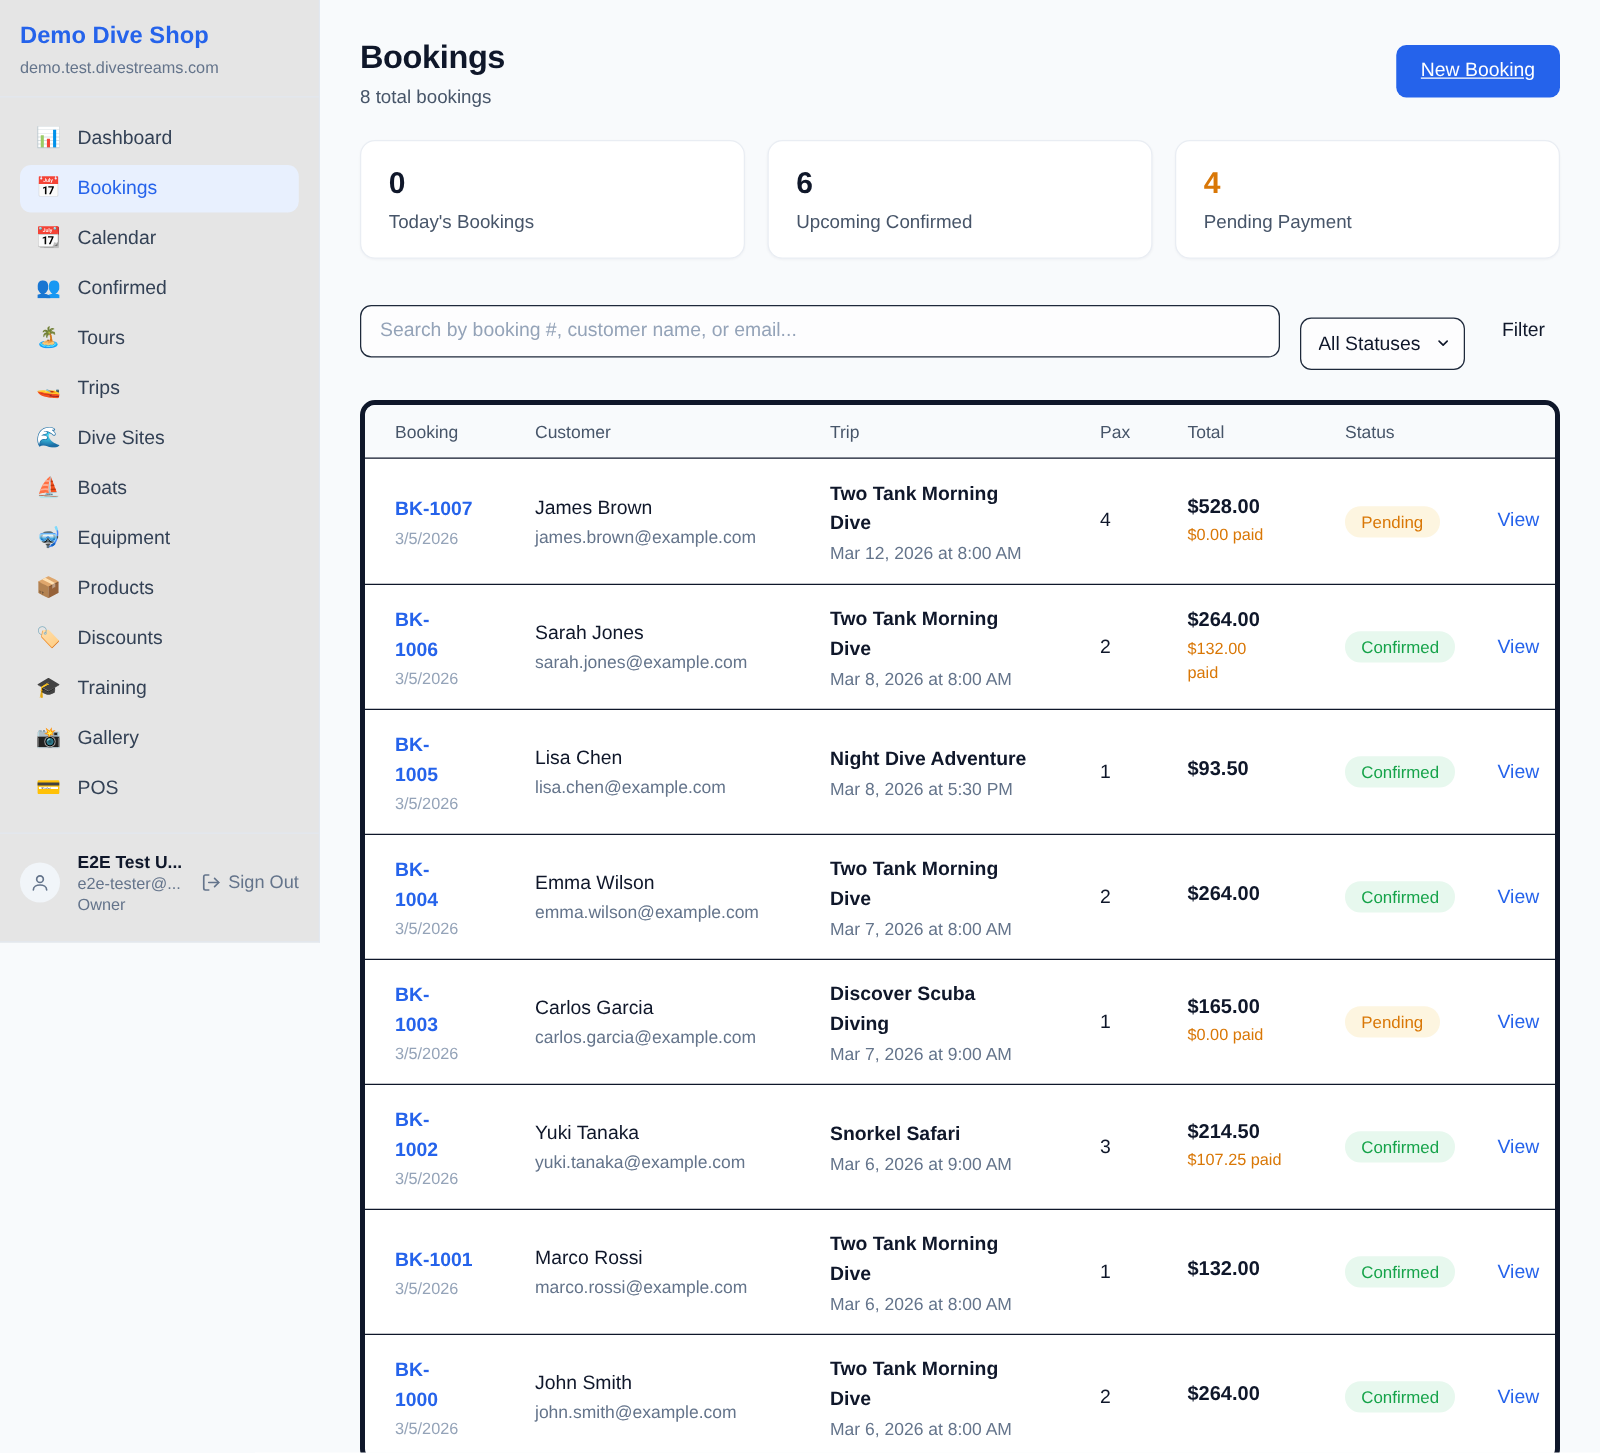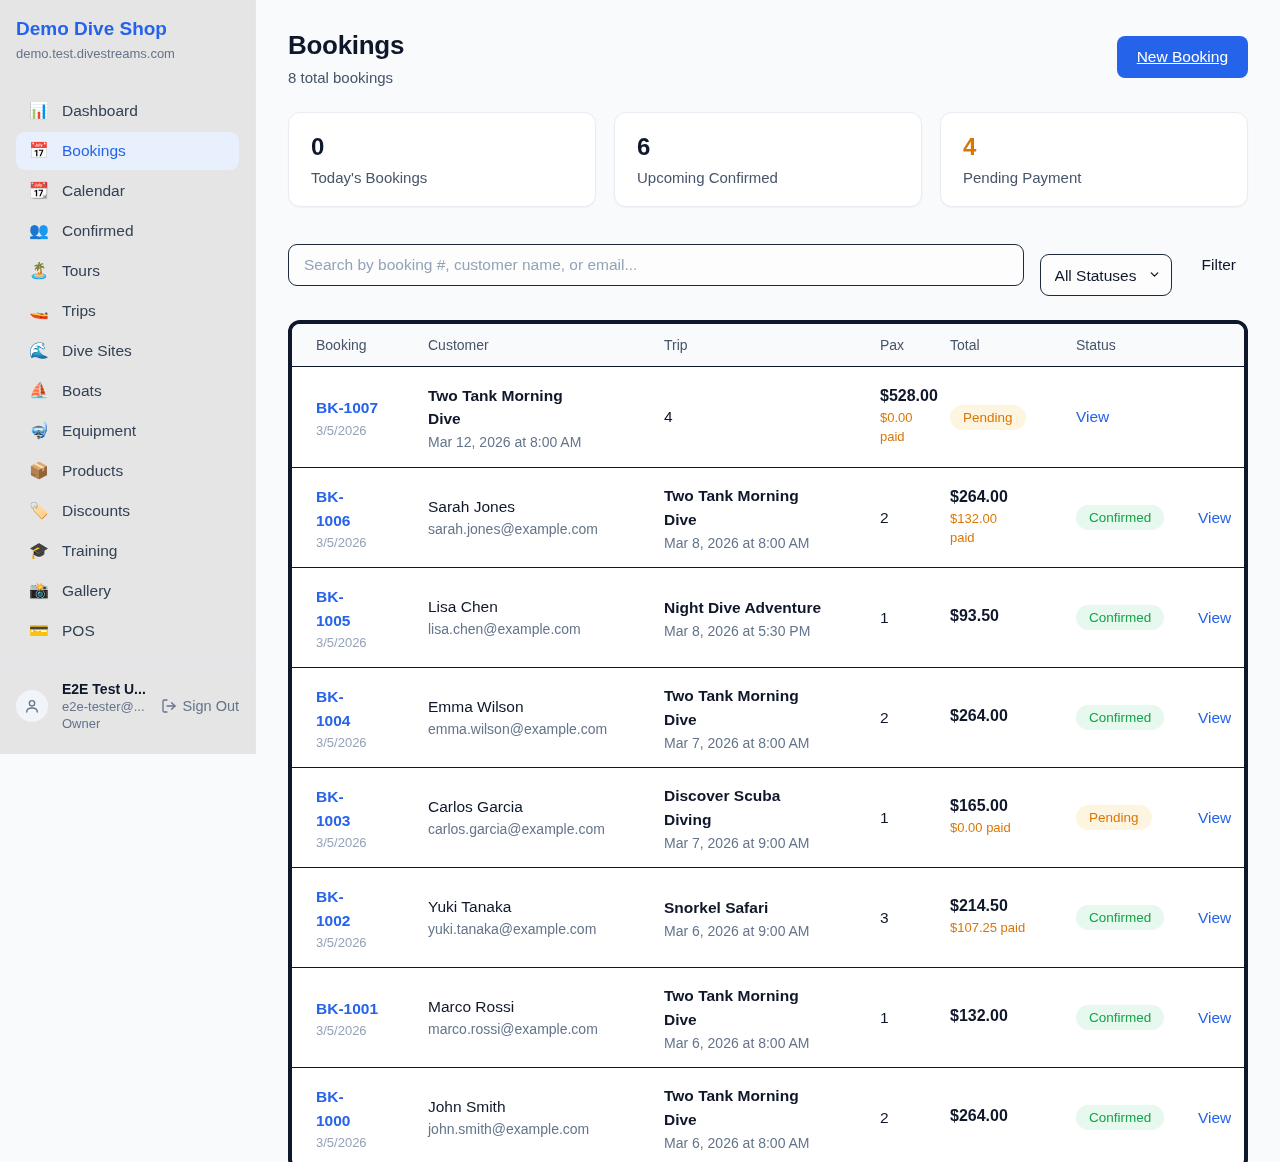--- a/index.html
+++ b/index.html
@@ -293,20 +293,24 @@
         <div class="cell"></div>
       </div>
       <div>
 
           <div class="trow">
             <div class="cell">
               <a class="booking-id">BK-1007</a>
               <div class="booking-date">3/5/2026</div>
             </div>
             <div class="cell">
+              <div class="cust-name">James Brown</div>
+              <div class="cust-email">james.brown@example.com</div>
+            </div>
+            <div class="cell">
               <div class="trip-name">Two Tank Morning
 Dive</div>
               <div class="trip-date">Mar 12, 2026 at 8:00 AM</div>
             </div>
             <div class="cell pax">4</div>
             <div class="cell">
               <div class="total">$528.00</div>
               <div class="paid">$0.00 paid</div>
             </div>
             <div class="cell">

